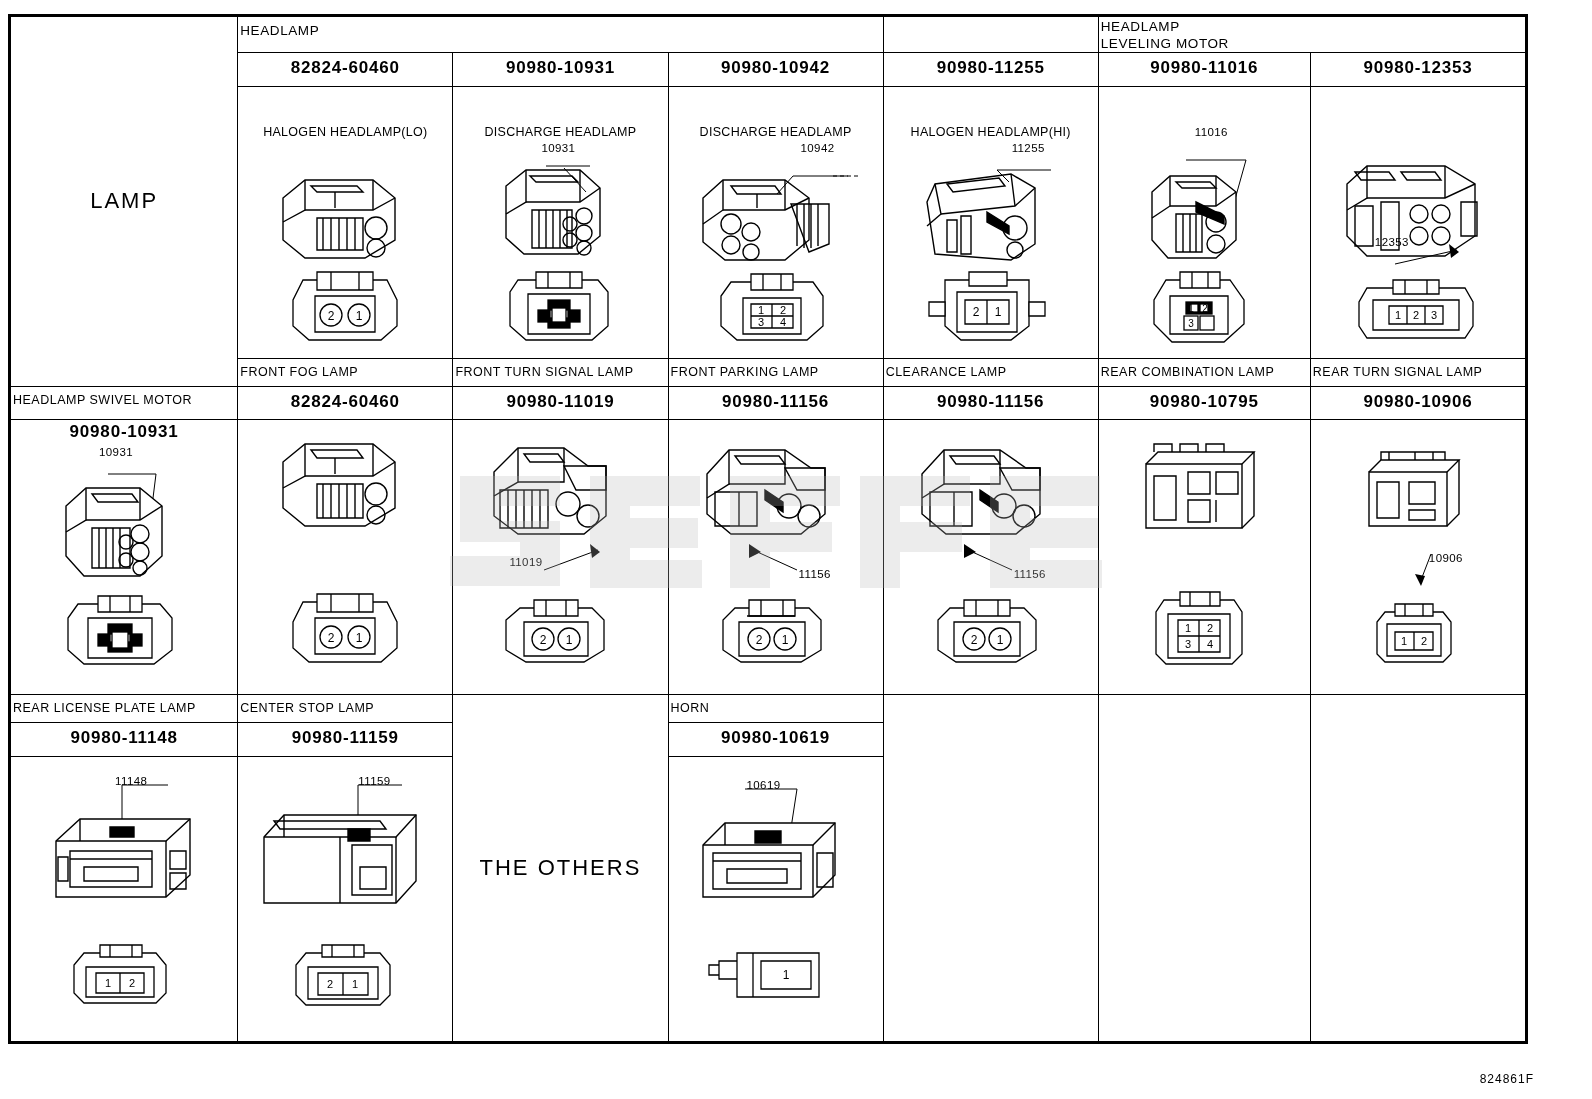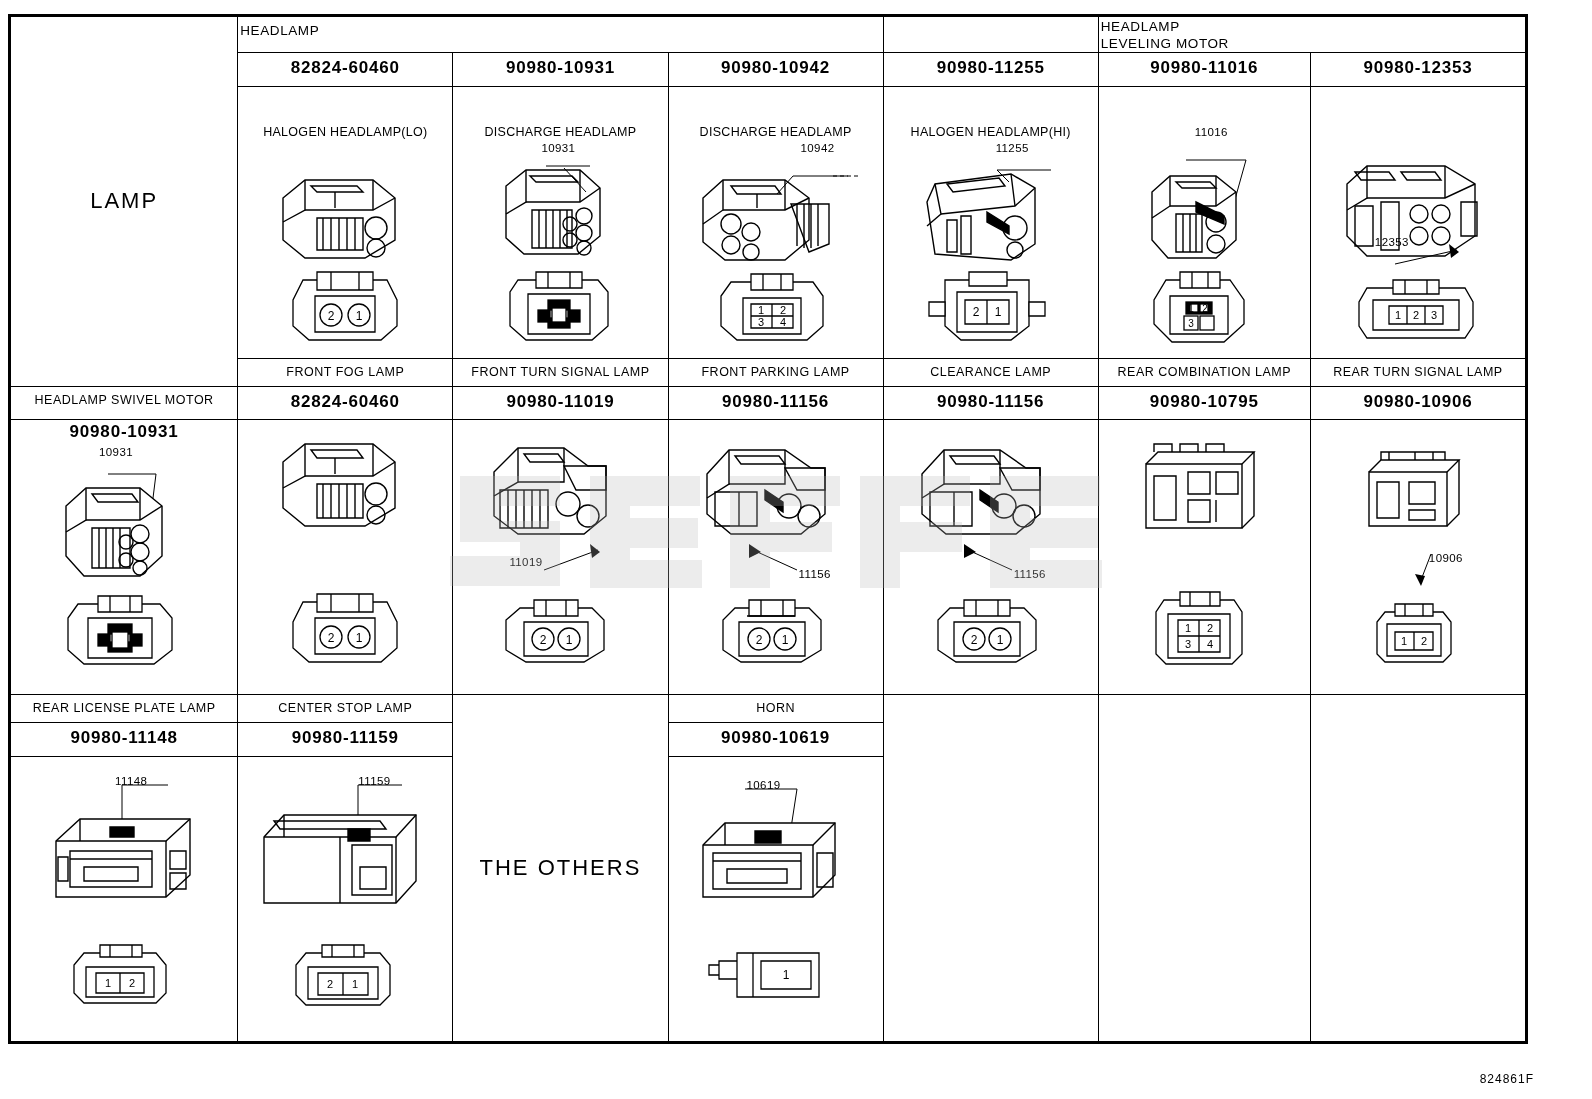--- a/index.html
+++ b/index.html
@@ -47,21 +47,21 @@
   .subname {
     text-align:center;
     font-size:12.5px;
     letter-spacing:0.3px;
     padding-top:5px;
     height:20px;
     white-space:nowrap;
     margin-top:33px;
   }
   .rowlabel {
-    text-align:center;
+    text-align:left;
     font-size:12.5px;
     letter-spacing:0.5px;
     padding:6px 2px;
     white-space:nowrap;
   }
   .cellbody {
     position:relative;
     height:100%;
   }
   .sectiontitle {
@@ -261,21 +261,21 @@
             <text x="110" y="174" font-size="11" text-anchor="middle" font-family="Liberation Sans, sans-serif">2</text>
             <text x="88" y="186" font-size="11" text-anchor="middle" font-family="Liberation Sans, sans-serif">3</text>
             <text x="110" y="186" font-size="11" text-anchor="middle" font-family="Liberation Sans, sans-serif">4</text>
           </svg>
         </div>
       </td>
 
       <td>
         <div class="cellbody">
           <div class="subname">HALOGEN HEADLAMP(HI)</div>
-          <div class="callout" style="left:112px; top:22px;">11255</div>
+          <div class="callout" style="left:128px; top:22px;">11255</div>
           <svg class="art" width="200" height="210" viewBox="0 0 200 210">
             <g fill="none" stroke="#000" stroke-width="1.4">
               <path d="M36 62 L44 44 L120 34 L144 48 L144 104 L120 120 L44 114 Z" fill="#fff"></path>
               <path d="M44 44 L50 74 L36 86"></path>
               <path d="M50 74 L124 66 L144 48"></path>
               <path d="M120 34 L124 66"></path>
               <path d="M56 44 L108 38 L114 46 L62 52 Z"></path>
               <path d="M56 80 L66 80 L66 112 L56 112 Z"></path>
               <path d="M70 76 L80 76 L80 114 L70 114 Z"></path>
               <circle cx="124" cy="88" r="12"></circle>

